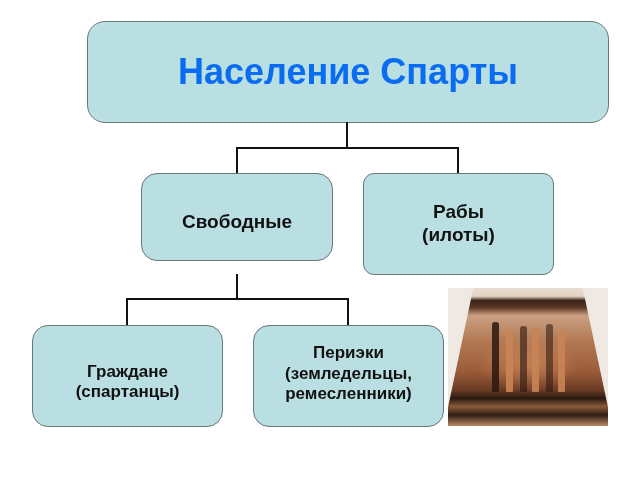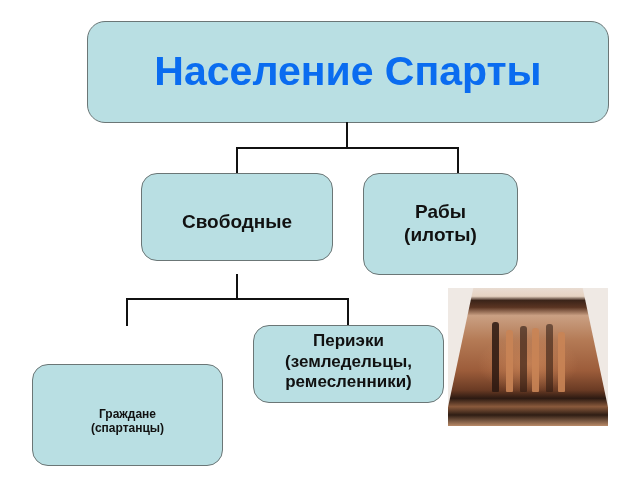--- a/index.html
+++ b/index.html
@@ -24,28 +24,28 @@
       align-items: center;
       justify-content: center;
       text-align: center;
       font-weight: bold;
       color: #111111;
       line-height: 1.2;
     }
     .node.root {
       left: 87px; top: 21px; width: 522px; height: 102px;
       border-radius: 18px;
-      font-size: 41px;
+      font-size: 36px;
       color: #0a6cf0;
       letter-spacing: 0px;
     }
     .node.free  { left: 141px; top: 173px; width: 192px; height: 88px; font-size: 19px; }
-    .node.slave { left: 363px; top: 173px; width: 155px; height: 102px; font-size: 19px; }
-    .node.citizen { left: 32px; top: 325px; width: 191px; height: 102px; font-size: 12px; margin-top: 39px; }
-    .node.perioikoi { left: 253px; top: 325px; width: 191px; height: 78px; font-size: 17px; padding-bottom: 4px; }
+    .node.slave { left: 363px; top: 173px; width: 191px; height: 102px; font-size: 19px; border-radius: 11px; }
+    .node.citizen { left: 32px; top: 325px; width: 191px; height: 102px; font-size: 17px; }
+    .node.perioikoi { left: 253px; top: 325px; width: 191px; height: 102px; font-size: 17px; padding-bottom: 4px; }
     .node .label { display: block; white-space: pre-line; }
     .node.citizen .label { padding-top: 12px; }
     .node.free .label { padding-top: 10px; }
     .node.slave .label { padding-top: 0px; }
 
     .line {
       position: absolute;
       background: #111111;
     }
     .v { width: 2px; }

